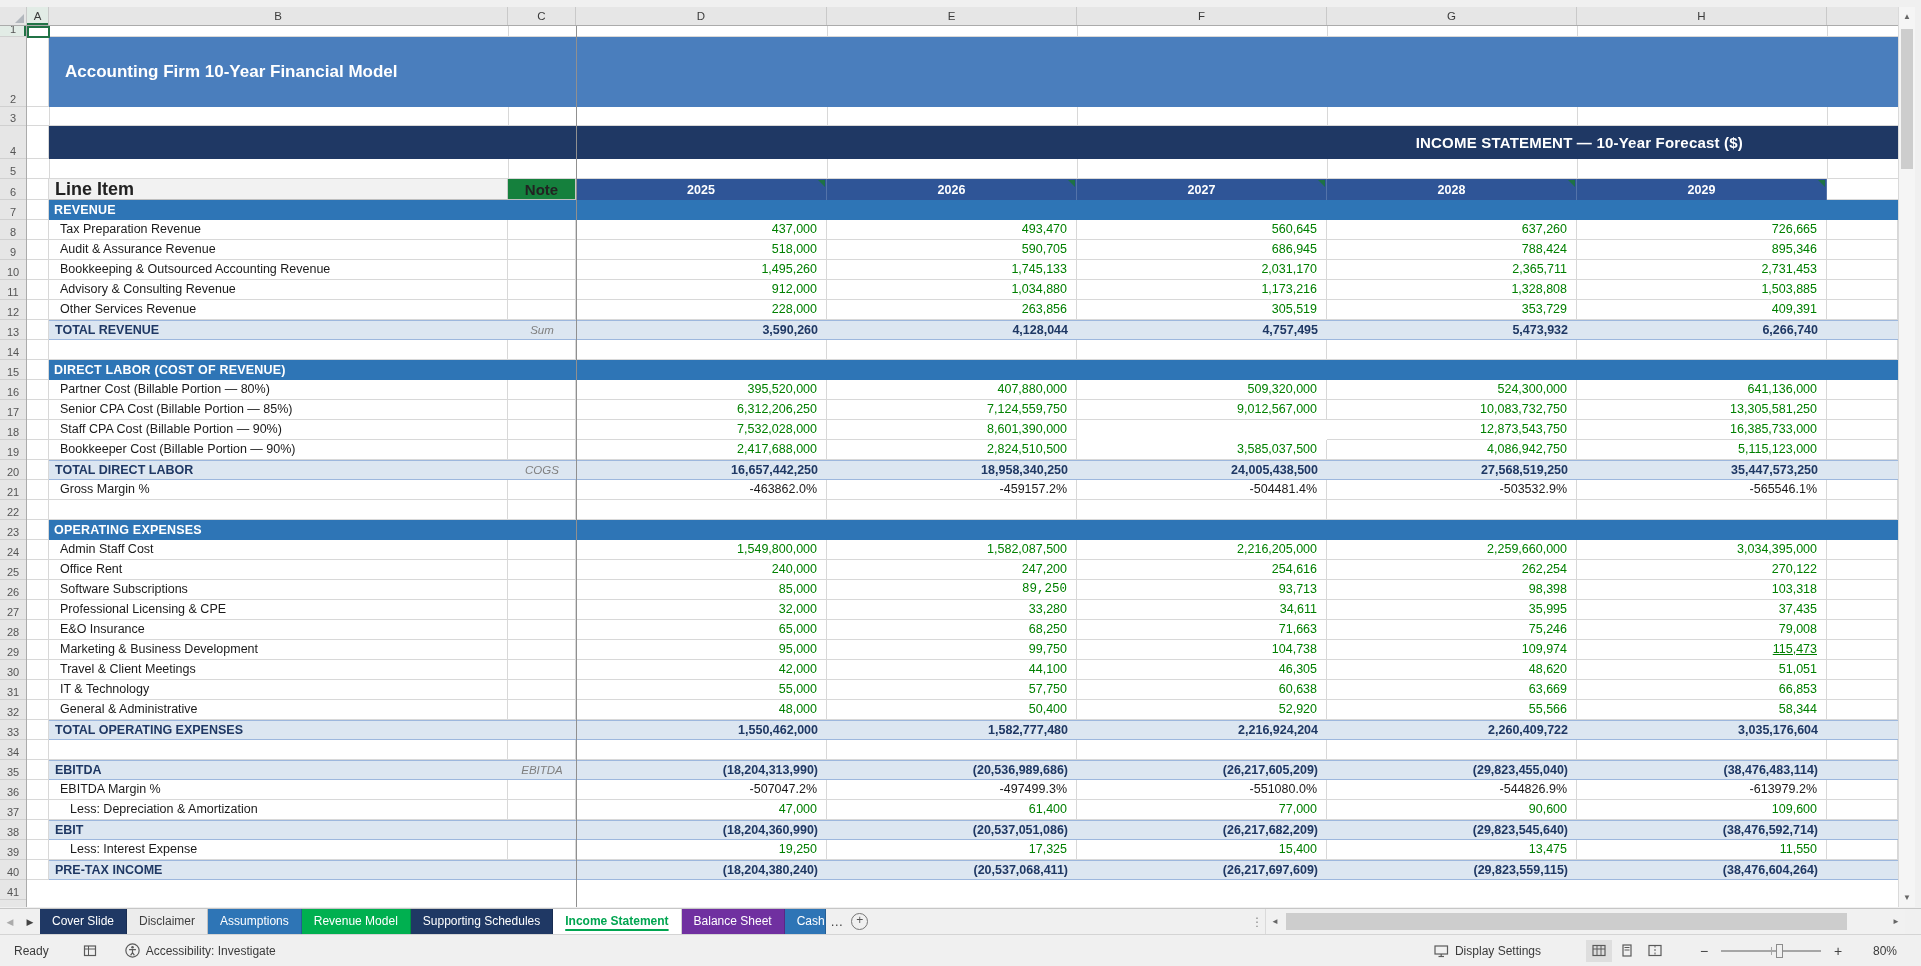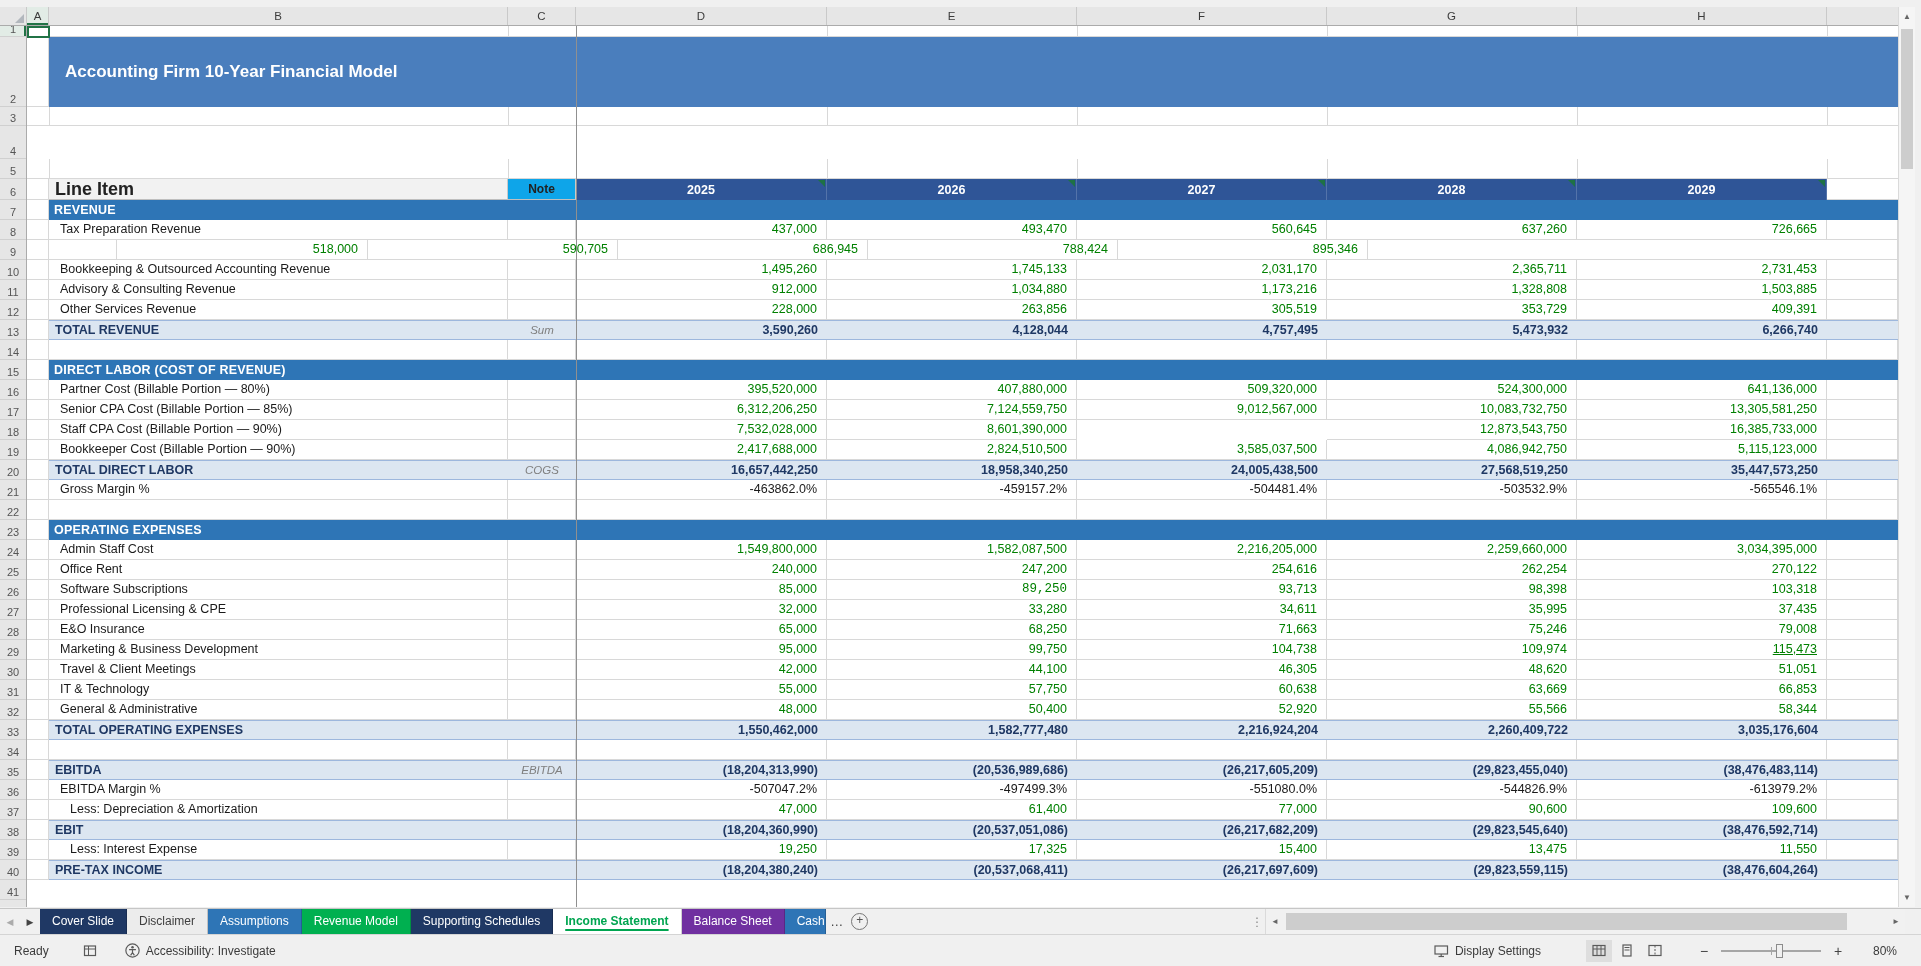--- a/index.html
+++ b/index.html
@@ -26,21 +26,21 @@
   .title-banner{background:#4A7EBD;color:#fff;font-weight:700;font-size:17px;padding-left:16px;}
   .stmt-banner{background:#1F3864;color:#fff;font-weight:700;font-size:15px;justify-content:flex-end;padding-right:155px;letter-spacing:.2px;}
   .gridstrip{position:absolute;left:0;width:1871px;border-bottom:1px solid #D8D8D8;box-sizing:border-box;
     background-image:linear-gradient(#D8D8D8,#D8D8D8),linear-gradient(#D8D8D8,#D8D8D8),linear-gradient(#D8D8D8,#D8D8D8),linear-gradient(#D8D8D8,#D8D8D8),linear-gradient(#D8D8D8,#D8D8D8),linear-gradient(#D8D8D8,#D8D8D8),linear-gradient(#D8D8D8,#D8D8D8),linear-gradient(#D8D8D8,#D8D8D8);
     background-repeat:no-repeat;background-size:1px 100%;
     background-position:22px 0,481px 0,549px 0,800px 0,1050px 0,1300px 0,1550px 0,1800px 0;}
 
   .hdr6{position:absolute;top:153px;left:0;width:1871px;height:21px;display:flex;box-sizing:border-box;}
   .h6a{width:22px;flex:none;border-right:1px solid #D8D8D8;border-bottom:1px solid #D8D8D8;background:#fff;box-sizing:border-box;}
   .h6b{width:459px;flex:none;background:#F2F2F2;font-weight:700;font-size:18px;color:#222;display:flex;align-items:center;padding-left:6px;border-right:1px solid #C9C9C9;border-bottom:1px solid #BFBFBF;box-sizing:border-box;}
-  .h6c{width:68px;flex:none;background:#0ea5e9;font-weight:700;font-size:12px;color:#222;display:flex;align-items:center;justify-content:center;border-right:1px solid #C9C9C9;border-bottom:1px solid #BFBFBF;box-sizing:border-box;}
+  .h6c{width:68px;flex:none;background:#15803d;font-weight:700;font-size:15px;color:#222;display:flex;align-items:center;justify-content:center;border-right:1px solid #C9C9C9;border-bottom:1px solid #BFBFBF;box-sizing:border-box;}
   .ycell{position:relative;flex:none;background:#2F5597;color:#fff;font-weight:700;font-size:12.5px;display:flex;align-items:center;justify-content:center;border-right:1px solid rgba(255,255,255,.18);box-sizing:border-box;}
   .tri{position:absolute;top:1px;right:1px;width:0;height:0;border-top:7px solid #1E7145;border-left:7px solid transparent;}
   .h6fil{flex:1;background:#fff;border-bottom:1px solid #D8D8D8;box-sizing:border-box;}
 
   #gridrows{position:absolute;top:174px;left:0;}
   .grow{display:flex;height:20px;width:1871px;box-sizing:border-box;}
   .acell{width:22px;flex:none;background:#fff;border-right:1px solid #D8D8D8;border-bottom:1px solid #D8D8D8;box-sizing:border-box;}
   .band{flex:1;display:flex;box-sizing:border-box;}
   .lbl,.note,.val,.fil{box-sizing:border-box;border-right:1px solid #D8D8D8;border-bottom:1px solid #D8D8D8;font-size:12.5px;line-height:19px;white-space:nowrap;overflow:hidden;}
   .lbl{width:459px;flex:none;padding-left:11px;color:#1a1a1a;}
@@ -174,20 +174,26 @@
 
     <div class="srow" style="top:11px;height:70px;">
       <div class="acell-s"></div>
       <div class="banner title-banner">
         <span>Accounting Firm 10-Year Financial Model</span>
       </div>
     </div>
 
     <div class="gridstrip" style="top:81px;height:19px;"></div>
 
+    <div class="srow" style="top:100px;height:33px;">
+      <div class="acell-s"></div>
+      <div class="banner stmt-banner">
+        <span>INCOME STATEMENT — 10-Year Forecast ($)</span>
+      </div>
+    </div>
 
     <div class="gridstrip" style="top:133px;height:20px;"></div>
 
     <div class="hdr6">
       <div class="h6a"></div>
       <div class="h6b">Line Item</div>
       <div class="h6c">Note</div>
       <div class="ycell" style="width:251px;">
           <span>2025</span>
           <i class="tri"></i>
@@ -227,20 +233,21 @@
             <div class="val" style="width: 250px;">493,470</div>
             <div class="val" style="width: 250px;">560,645</div>
             <div class="val" style="width: 250px;">637,260</div>
             <div class="val" style="width: 250px;">726,665</div>
             <div class="fil"></div>
           </div>
         </div>
         <div class="grow item">
           <div class="acell"></div>
           <div class="band">
+            <div class="lbl">Audit &amp; Assurance Revenue</div>
             <div class="note"></div>
             <div class="val" style="width: 251px;">518,000</div>
             <div class="val" style="width: 250px;">590,705</div>
             <div class="val" style="width: 250px;">686,945</div>
             <div class="val" style="width: 250px;">788,424</div>
             <div class="val" style="width: 250px;">895,346</div>
             <div class="fil"></div>
           </div>
         </div>
         <div class="grow item">

